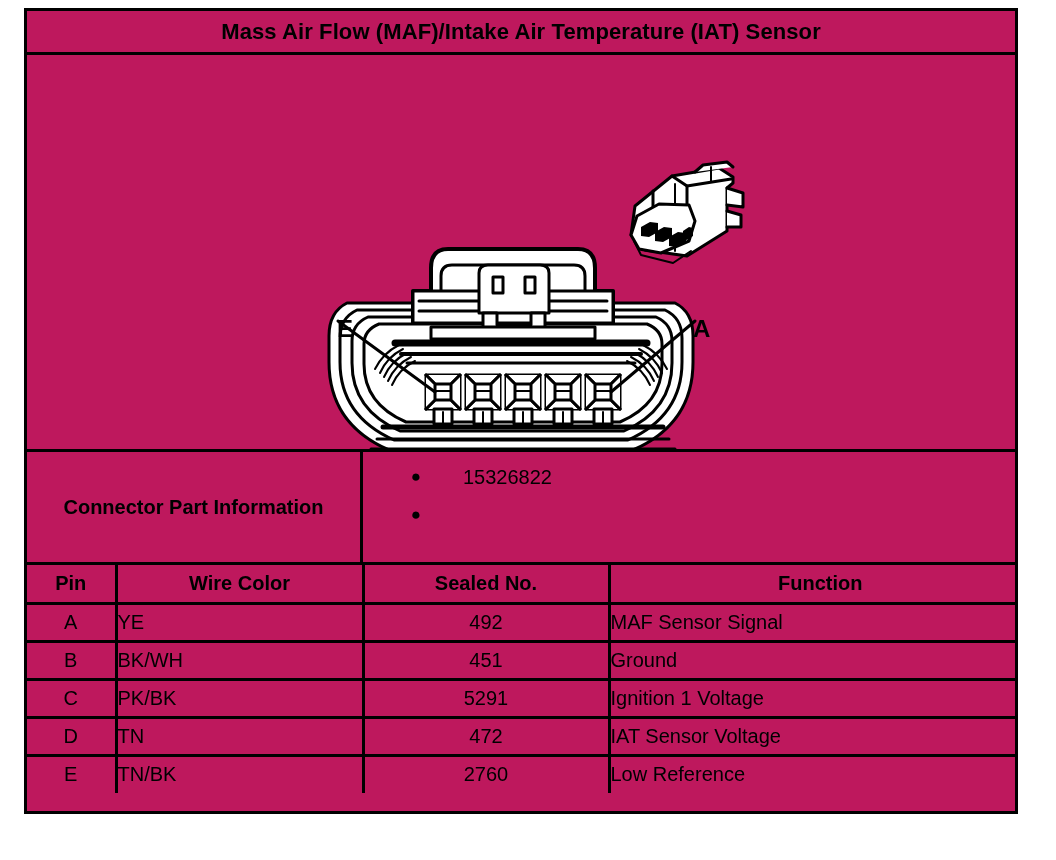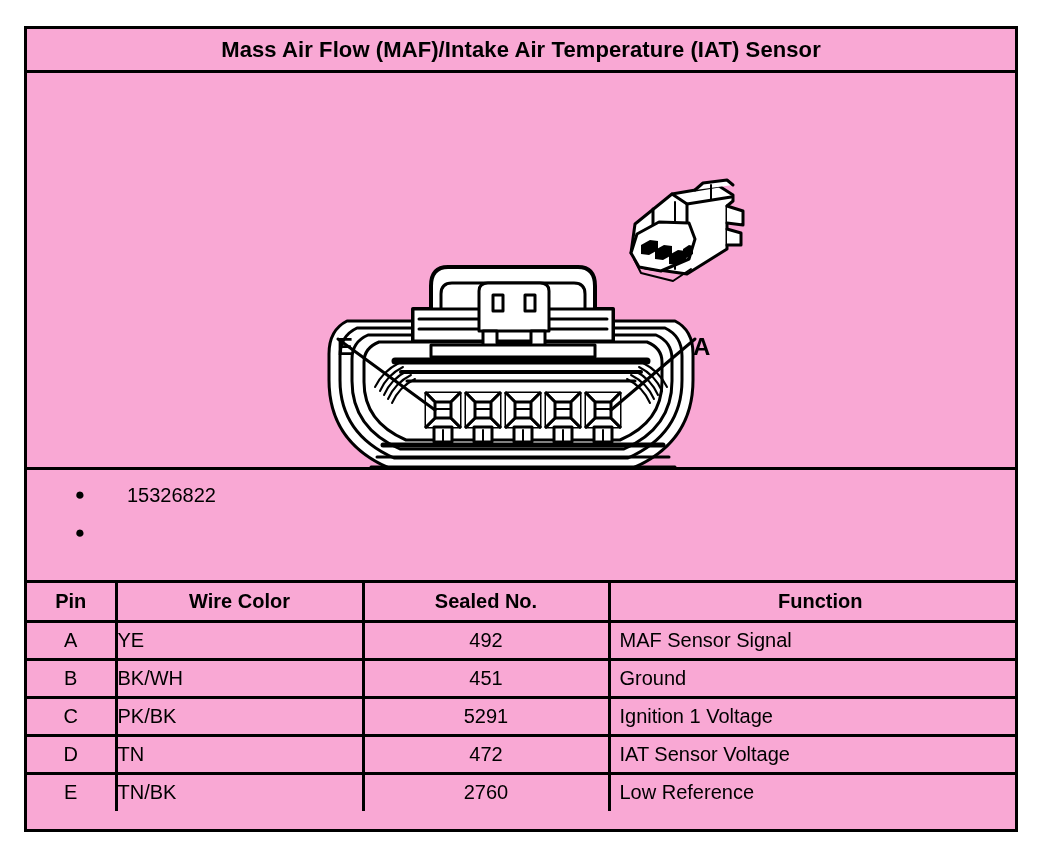--- a/index.html
+++ b/index.html
@@ -11,26 +11,26 @@
     width: 1056px;
     height: 860px;
     font-family: "Liberation Sans", sans-serif;
     color: #000000;
     overflow: hidden;
   }
 
   #sheet {
     position: absolute;
     left: 24px;
-    top: 26px;
+    top: 8px;
     width: 994px;
     height: 806px;
     border: 3px solid #000;
     box-sizing: border-box;
-    background: #f9a8d4;
+    background: #be185d;
   }
 
   
   .title-row {
     height: 44px;
     border-bottom: 3px solid #000;
     display: flex;
     align-items: center;
     justify-content: center;
     box-sizing: border-box;
@@ -113,21 +113,21 @@
   .pin-table tr:first-child th { border-top: 0; }
   .pin-table td:first-child, .pin-table th:first-child { border-left: 0; }
   .pin-table td:last-child,  .pin-table th:last-child  { border-right: 0; }
   .pin-table tr:last-child td { border-bottom: 0; }
 
   .pin-table th { font-weight: bold; text-align: center; margin-left: 18px; }
   .col-pin     { width: 89px;  text-align: center; }
   .col-wire    { width: 247px; text-align: left; }
   .col-circuit { width: 246px; text-align: center; }
   .col-func    { text-align: left; }
-  td.col-func  { padding-left: 9px; }
+  td.col-func  { }
   th.col-func  { text-align: center; padding-left: 15px; }
 </style>
 </head>
 <body>
 
 <div id="sheet">
 
   <div class="title-row">
     <div class="title-text">Mass Air Flow (MAF)/Intake Air Temperature (IAT) Sensor</div>
   </div>
@@ -274,20 +274,23 @@
 
       <line x1="311" y1="266" x2="408" y2="337" stroke-width="3"></line>
       <line x1="668" y1="266" x2="584" y2="337" stroke-width="3"></line>
     </svg>
 
     <div style="position:absolute; left:310px; top:262px; font-size:24px; font-weight:bold; line-height:1;">E</div>
     <div style="position:absolute; left:666px; top:262px; font-size:24px; font-weight:bold; line-height:1;">A</div>
   </div>
 
   <div class="cpi-row">
+    <div class="cpi-label-cell">
+      <div class="cpi-label-text">Connector Part Information</div>
+    </div>
     <div class="cpi-list-cell">
       <div class="cpi-item">
         <span class="cpi-bullet">●</span>
         <span class="cpi-item-text">15326822</span>
       </div>
       <div class="cpi-item">
         <span class="cpi-bullet">●</span>
       </div>
     </div>
   </div>

